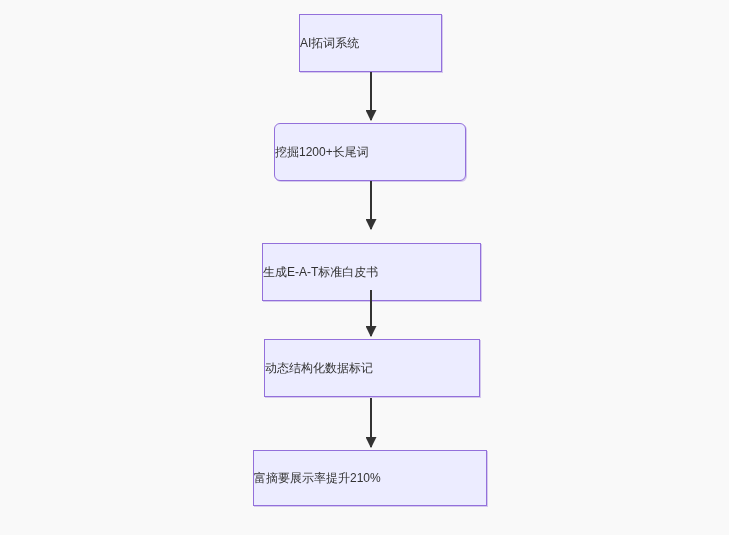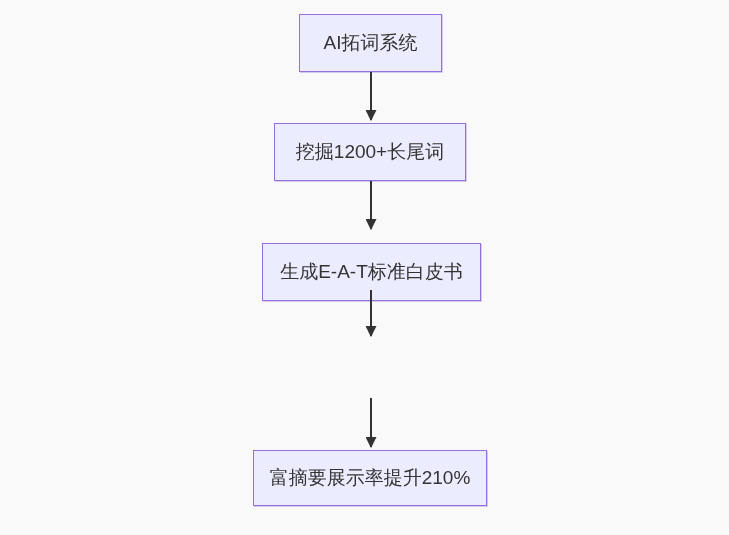--- a/index.html
+++ b/index.html
@@ -22,27 +22,26 @@
     overflow: hidden;
   }
   .node {
     position: absolute;
     background: var(--node-fill);
     border: 1.5px solid var(--node-border);
     box-shadow: 1px 1px 0 rgba(147,112,219,0.35);
     color: var(--node-text);
     display: flex;
     align-items: center;
-    justify-content: center;
     text-align: center;
-    font-size: 19px;
+    font-size: 12px;
     line-height: 1.2;
   }
   .node-1 { left: 299px; top: 14px;  width: 143px; height: 58px; }
-  .node-2 { left: 274px; top: 123px; width: 192px; height: 58px; }
+  .node-2 { left: 274px; top: 123px; width: 192px; height: 58px; border-radius: 6px; }
   .node-3 { left: 262px; top: 243px; width: 219px; height: 58px; }
   .node-4 { left: 264px; top: 339px; width: 216px; height: 58px; }
   .node-5 { left: 253px; top: 450px; width: 234px; height: 56px; }
   .edges {
     position: absolute;
     left: 0; top: 0;
     width: 729px; height: 535px;
     color: var(--edge);
     pointer-events: none;
   }
@@ -58,20 +57,23 @@
   </div>
 
   <div class="node node-2">
     <span>挖掘1200+长尾词</span>
   </div>
 
   <div class="node node-3">
     <span>生成E-A-T标准白皮书</span>
   </div>
 
+  <div class="node node-4">
+    <span>动态结构化数据标记</span>
+  </div>
 
   <div class="node node-5">
     <span>富摘要展示率提升210%</span>
   </div>
 
   <svg class="edges" viewBox="0 0 729 535" xmlns="http://www.w3.org/2000/svg">
     <defs>
       <marker id="arrowhead" markerUnits="userSpaceOnUse" markerWidth="11" markerHeight="11" viewBox="0 0 10 10" refX="9" refY="5" orient="auto">
         <path d="M0,0 L10,5 L0,10 z" fill="currentColor"></path>
       </marker>

